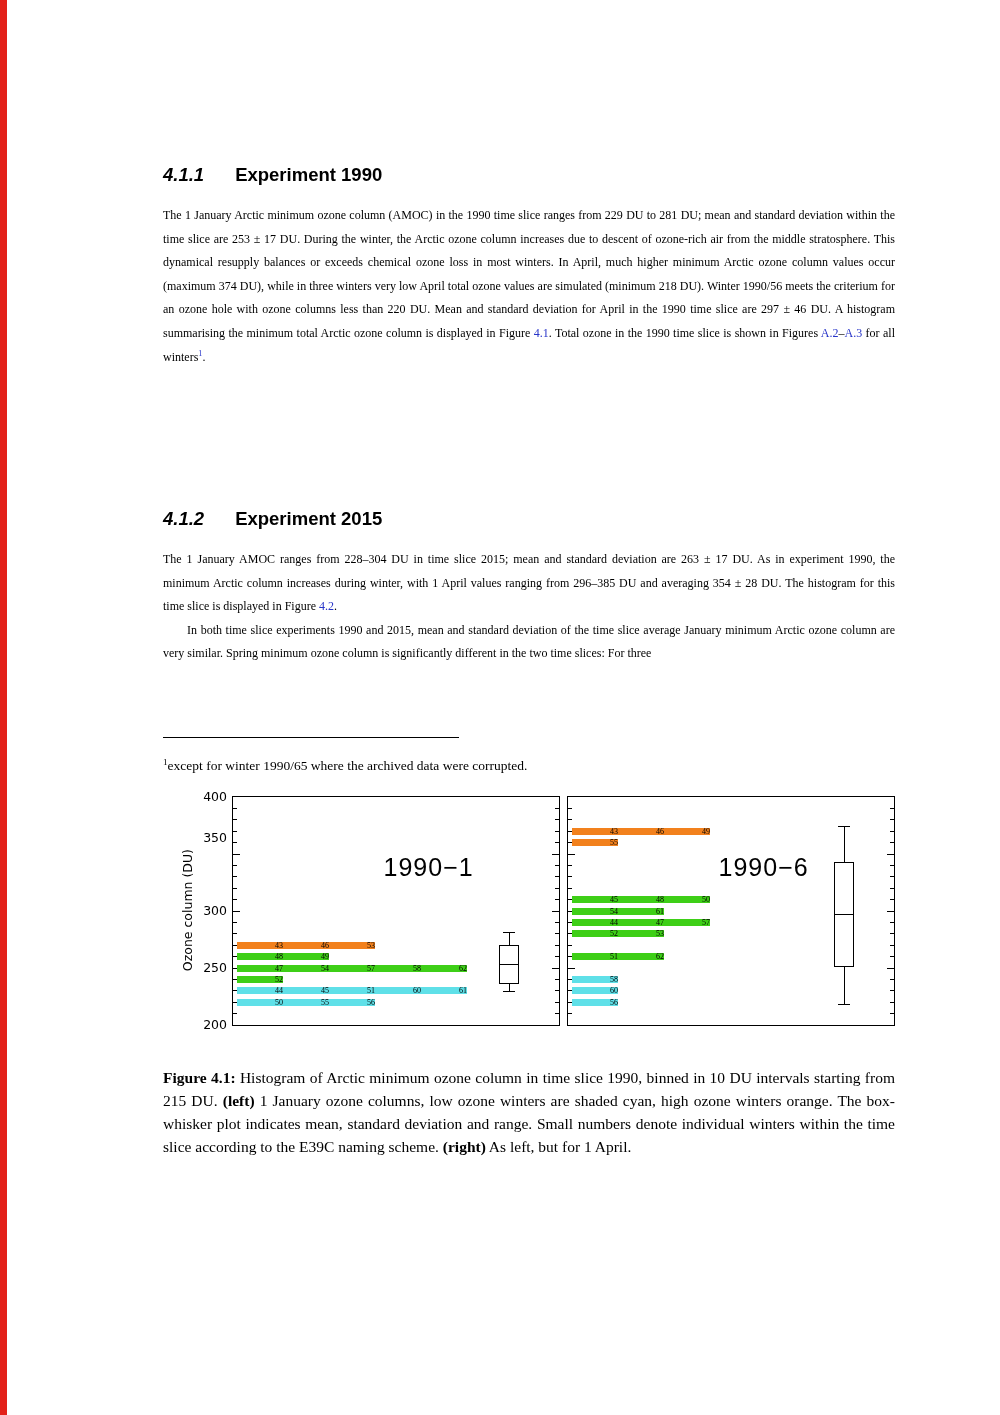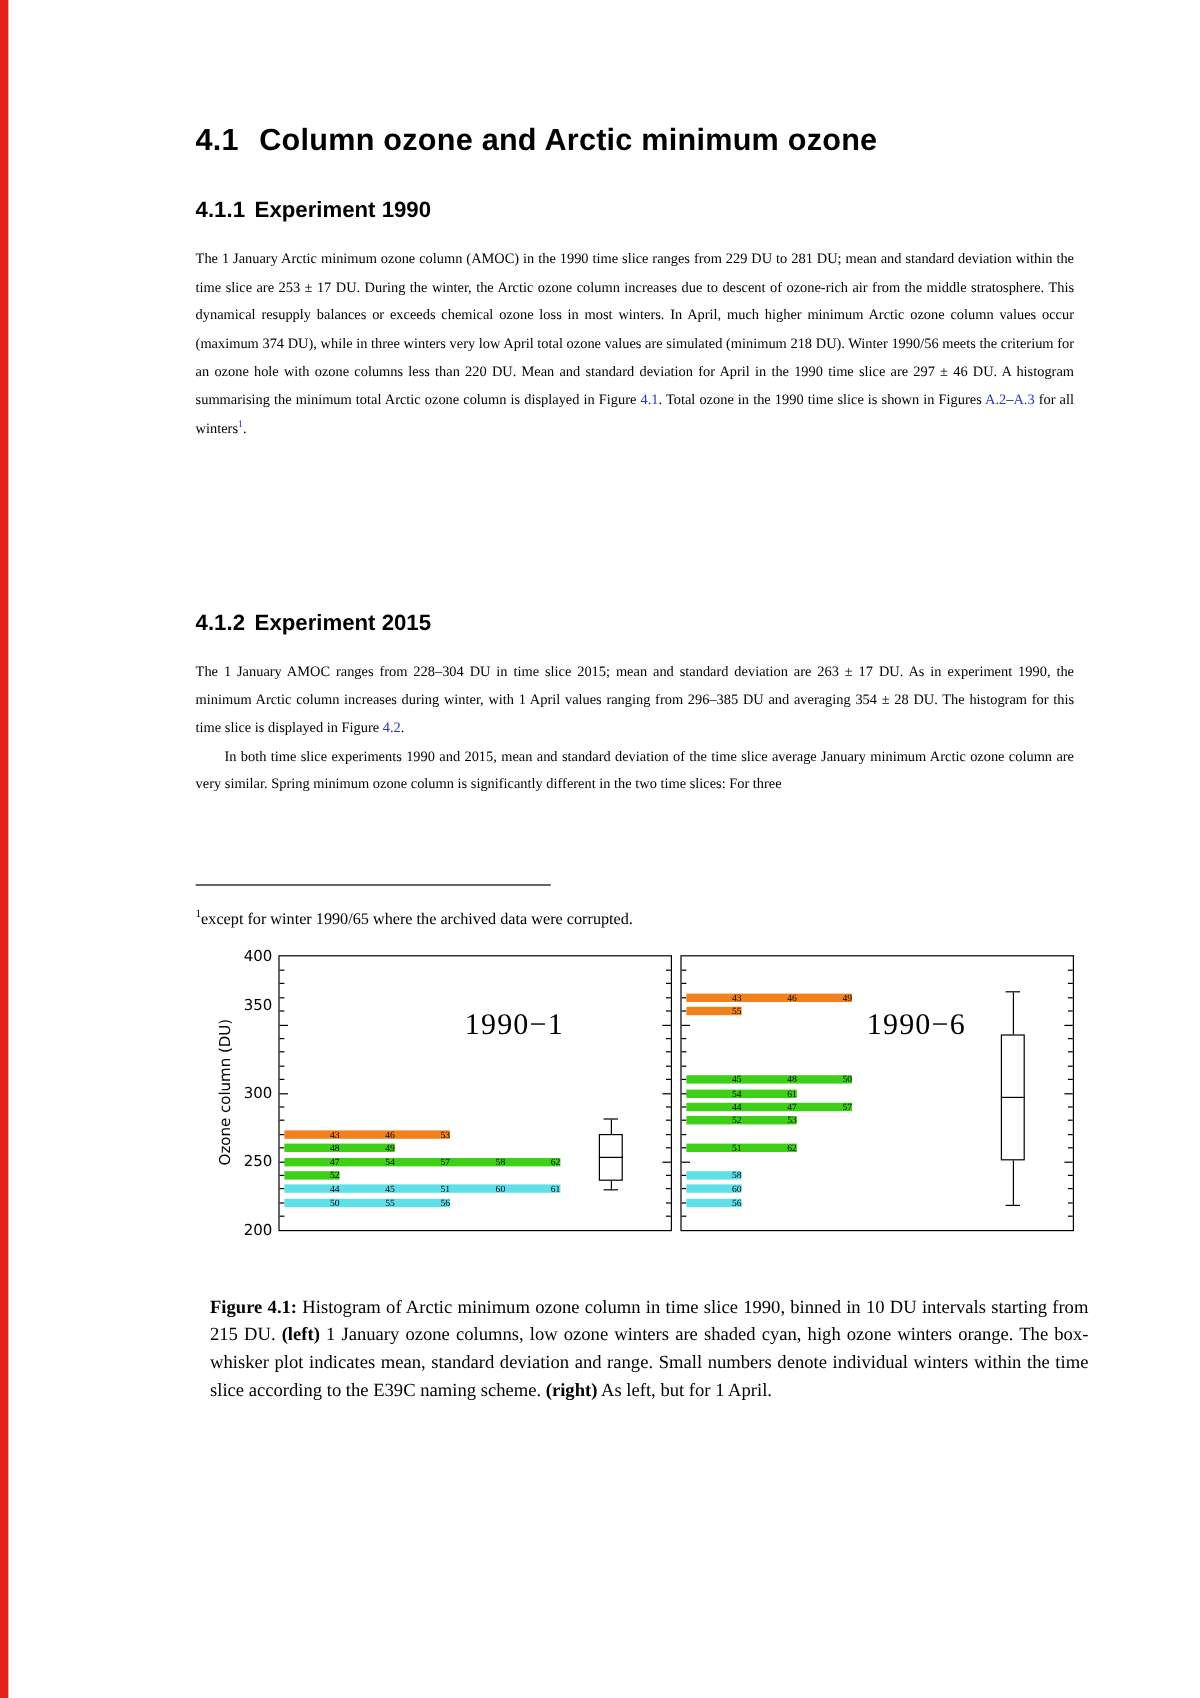--- a/index.html
+++ b/index.html
@@ -2,54 +2,53 @@
 <html style="--link-color: #2633c8;"><head>
 <meta charset="utf-8">
 <style>
   html,body{margin:0;padding:0;background:#fff;}
   .page{position:relative;width:1000px;height:1415px;background:#fff;font-family:"Liberation Serif",serif;color:#000;overflow:hidden;}
   .red-stripe{position:absolute;left:0;top:0;width:7px;height:100%;background:#e32119;}
   .header{position:absolute;left:163px;top:54px;width:732px;display:flex;justify-content:space-between;font-weight:bold;font-size:17px;padding-bottom:7px;border-bottom:1.5px solid #000;}
   .sec{position:absolute;left:163px;top:103px;margin:0;font-family:"Liberation Sans",sans-serif;font-weight:bold;font-size:25.5px;letter-spacing:.2px;}
   .sec .num{margin-right:17px;}
   .h2{font-family:"Liberation Sans",sans-serif;font-weight:bold;font-size:18.5px;margin:0 0 18px 0;}
-  .h2 .num{margin-right:8px;}
+  .h2 .num{margin-right:31px;font-style:italic;}
   .flow1{position:absolute;left:163px;top:164px;width:732px;}
   .flow2{position:absolute;left:163px;top:508px;width:732px;}
   .body-text{margin:0;font-size:12px;line-height:23.6px;text-align:justify;}
   .indent{text-indent:24px;}
   .link{color:var(--link-color,#2633c8);}
   sup{font-size:68%;line-height:0;}
   .footnote-rule{position:absolute;left:163px;top:737px;width:296px;border-top:1.2px solid #000;}
   .footnote{position:absolute;left:163px;top:743px;width:732px;font-size:13.5px;line-height:18px;}
   .figure{position:absolute;left:180px;top:790px;width:715px;height:242px;}
   .ylabel-wrap{position:absolute;left:0;top:6px;height:228px;display:flex;align-items:center;}
   .ylabel{writing-mode:vertical-rl;transform:rotate(180deg);font-family:"DejaVu Sans",sans-serif;font-size:12.5px;}
   .panel{position:absolute;top:6px;width:326px;height:228px;border:1px solid #000;background:#fff;}
   #panelL{left:52px;}
   #panelR{left:387px;}
   .tick{position:absolute;height:1px;background:#000;}
   .ticklabel{position:absolute;left:-42px;width:36px;text-align:right;font-family:"DejaVu Sans",sans-serif;font-size:12.5px;}
-  .plabel{position:absolute;top:44px;left:20%;right:0;text-align:center;font-family:Liberation Serif, serif;font-size:25px;letter-spacing:1px;}
+  .plabel{position:absolute;top:56px;left:20%;right:0;text-align:center;font-family:Liberation Sans, sans-serif;font-size:25px;letter-spacing:1px;}
   .bar{position:absolute;height:7px;}
   .wnum{position:absolute;font-family:Liberation Serif, serif;font-size:8px;line-height:9px;text-align:right;color:#000;}
   .vline{position:absolute;width:1px;background:#000;}
   .cap{position:absolute;width:12px;height:1px;background:#000;}
   .wbox{position:absolute;width:20px;background:#fff;border:1px solid #000;box-sizing:border-box;}
   .mline{position:absolute;width:20px;height:1px;background:#000;}
-  .caption{position:absolute;left:163px;top:1066px;width:732px;font-size:15.5px;line-height:23px;text-align:justify;margin:12px;}
+  .caption{position:absolute;left:163px;top:1066px;width:732px;font-size:15.5px;line-height:23px;text-align:justify;margin:0;}
 </style>
 </head>
 <body>
 
 <div class="page">
   <div class="red-stripe" style="background: rgb(227, 33, 25);"></div>
 
 
-  <h1 class="sec"><span class="num">4.1</span><span>Column ozone and Arctic minimum ozone</span></h1>
 
   <div class="flow1">
     <h2 class="h2"><span class="num">4.1.1</span><span>Experiment 1990</span></h2>
     <p class="body-text"><span>The 1 January Arctic minimum ozone column (AMOC) in the 1990 time slice ranges from 229 DU to 281 DU; mean and standard deviation within the time slice are 253 ± 17 DU. During the winter, the Arctic ozone column increases due to descent of ozone-rich air from the middle stratosphere. This dynamical resupply balances or exceeds chemical ozone loss in most winters. In April, much higher minimum Arctic ozone column values occur (maximum 374 DU), while in three winters very low April total ozone values are simulated (minimum 218 DU). Winter 1990/56 meets the criterium for an ozone hole with ozone columns less than 220 DU. Mean and standard deviation for April in the 1990 time slice are 297 ± 46 DU. A histogram summarising the minimum total Arctic ozone column is displayed in Figure </span><span class="link">4.1</span><span>. Total ozone in the 1990 time slice is shown in Figures </span><span class="link">A.2</span><span>–</span><span class="link">A.3</span><span> for all winters</span><sup class="link">1</sup><span>.</span></p>
   </div>
 
   <div class="flow2">
     <h2 class="h2"><span class="num">4.1.2</span><span>Experiment 2015</span></h2>
     <p class="body-text"><span>The 1 January AMOC ranges from 228–304 DU in time slice 2015; mean and standard deviation are 263 ± 17 DU. As in experiment 1990, the minimum Arctic column increases during winter, with 1 April values ranging from 296–385 DU and averaging 354 ± 28 DU. The histogram for this time slice is displayed in Figure </span><span class="link">4.2</span><span>.</span></p>
     <p class="body-text indent"><span>In both time slice experiments 1990 and 2015, mean and standard deviation of the time slice average January minimum Arctic ozone column are very similar. Spring minimum ozone column is significantly different in the two time slices: For three</span></p>

